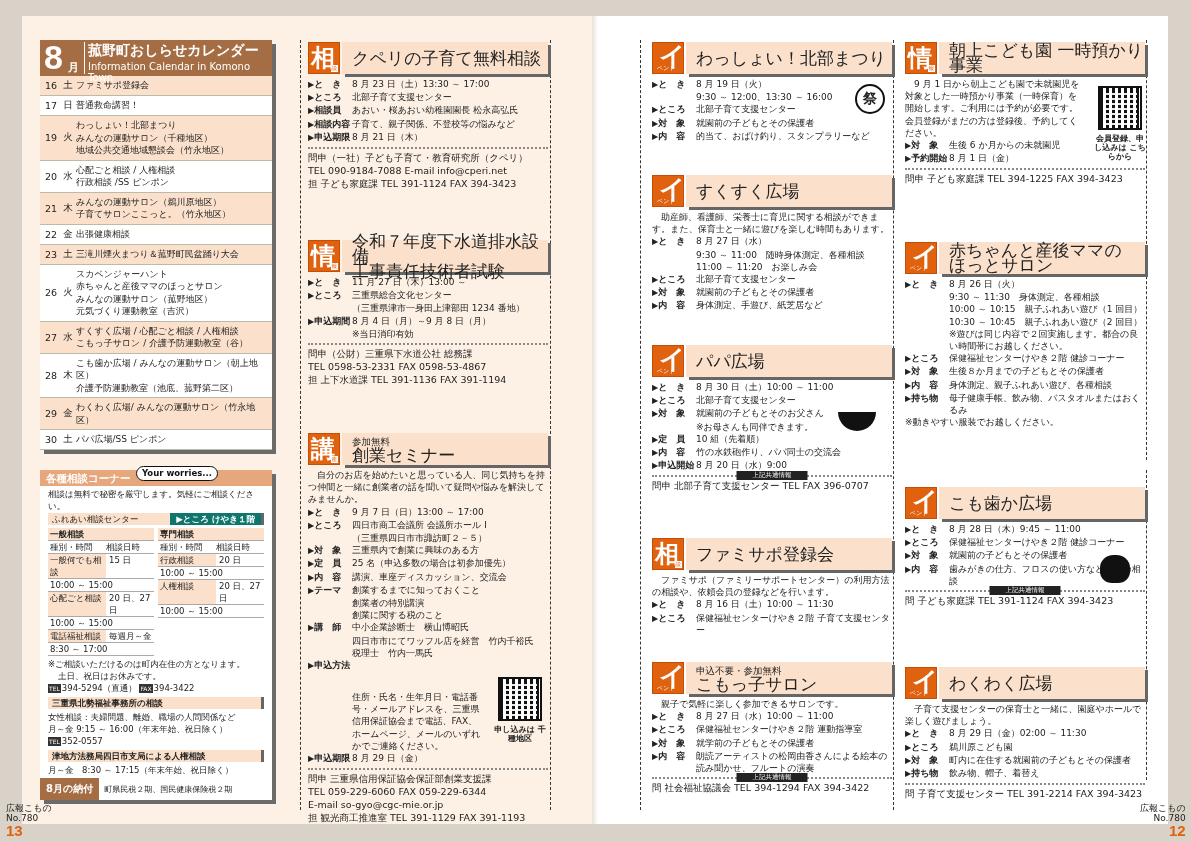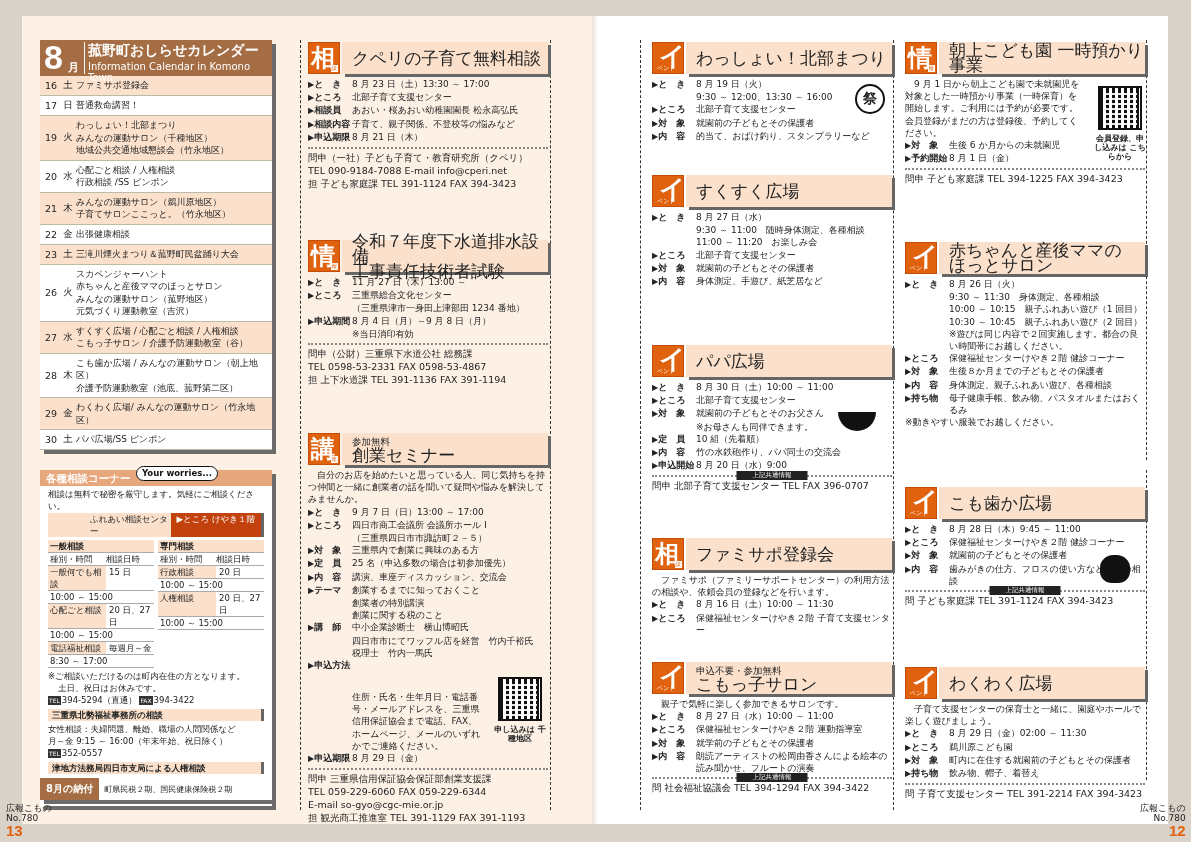--- a/index.html
+++ b/index.html
@@ -23,23 +23,23 @@
   .cal-row.tint { background: #fbe1cc; }
   .cal-day { width: 18px; text-align: center; font-size: 9.5px; margin-left: 2px; }
   .cal-dow { width: 16px; text-align: center; font-size: 9.5px; }
   .cal-events { flex: 1; line-height: 12.5px; }
 
   
   .consult { position: absolute; left: 40px; top: 470px; width: 232px; background: #fff; box-shadow: 4px 4px 0 #6b6b6b; padding-bottom: 6px; }
   .consult-head { background: #e7a77c; color: #fff; font-size: 10.5px; font-weight: bold; height: 16px; padding-left: 6px; line-height: 16px; position: relative; }
   .bubble { position: absolute; left: 96px; top: -4px; background: #fff; color: #111; border: 1.5px solid #111; border-radius: 10px; font-size: 8.5px; padding: 0 5px; line-height: 13px; }
   .consult-body { padding: 2px 8px 0; font-size: 8.5px; line-height: 12px; }
-  .ribbon { display: flex; background: #fbe1cc; border-right: 3px solid #666; margin: 1px 0; font-size: 8.5px; padding-left: 38px; }
+  .ribbon { display: flex; background: #fbe1cc; border-right: 3px solid #666; margin: 1px 0; font-size: 8.5px; }
   .ribbon .r-l { flex: 1; padding-left: 4px; }
-  .ribbon .r-r { background: #c2410c; color: #fff; padding: 0 6px; }
+  .ribbon .r-r { background: #0f766e; color: #fff; padding: 0 6px; font-weight: bold; }
   .ctable { display: grid; grid-template-columns: 1fr 1fr; column-gap: 4px; margin-top: 3px; }
   .ccol div { border-bottom: 1px solid #aaa; }
   .chead { background: #fbe1cc; font-weight: bold; padding-left: 2px; }
   .crow { display: flex; }
   .crow .k { width: 58px; background: #fbe1cc; padding-left: 2px; }
   .crow .v { flex: 1; padding-left: 3px; }
   .csub { display: flex; } .csub span:first-child { width: 58px; padding-left: 2px; }
   .section-bar { background: #fbe1cc; border-right: 3px solid #666; margin: 3px 0 2px; padding-left: 4px; font-weight: bold; }
   .tel { display: inline-block; background: #333; color: #fff; font-size: 6px; padding: 0 1px; line-height: 9px; vertical-align: middle; margin-right: 1px; }
 
@@ -442,20 +442,21 @@
     <div class="art-head">
       <div class="badge ev">
         <span class="big">イ</span>
         <span class="small">ベント</span>
       </div>
       <div class="title-box">
         <div class="t">すくすく広場</div>
       </div>
     </div>
     <div>
+      <div class="para">助産師、看護師、栄養士に育児に関する相談ができます。また、保育士と一緒に遊びを楽しむ時間もあります。</div>
       <div class="line">
         <span class="lab">と　き</span>
         <span class="val">8 月 27 日（水）</span>
       </div>
       <div class="indent">9:30 ～ 11:00　随時身体測定、各種相談</div>
       <div class="indent">11:00 ～ 11:20　お楽しみ会</div>
       <div class="line">
         <span class="lab">ところ</span>
         <span class="val">北部子育て支援センター</span>
       </div>

